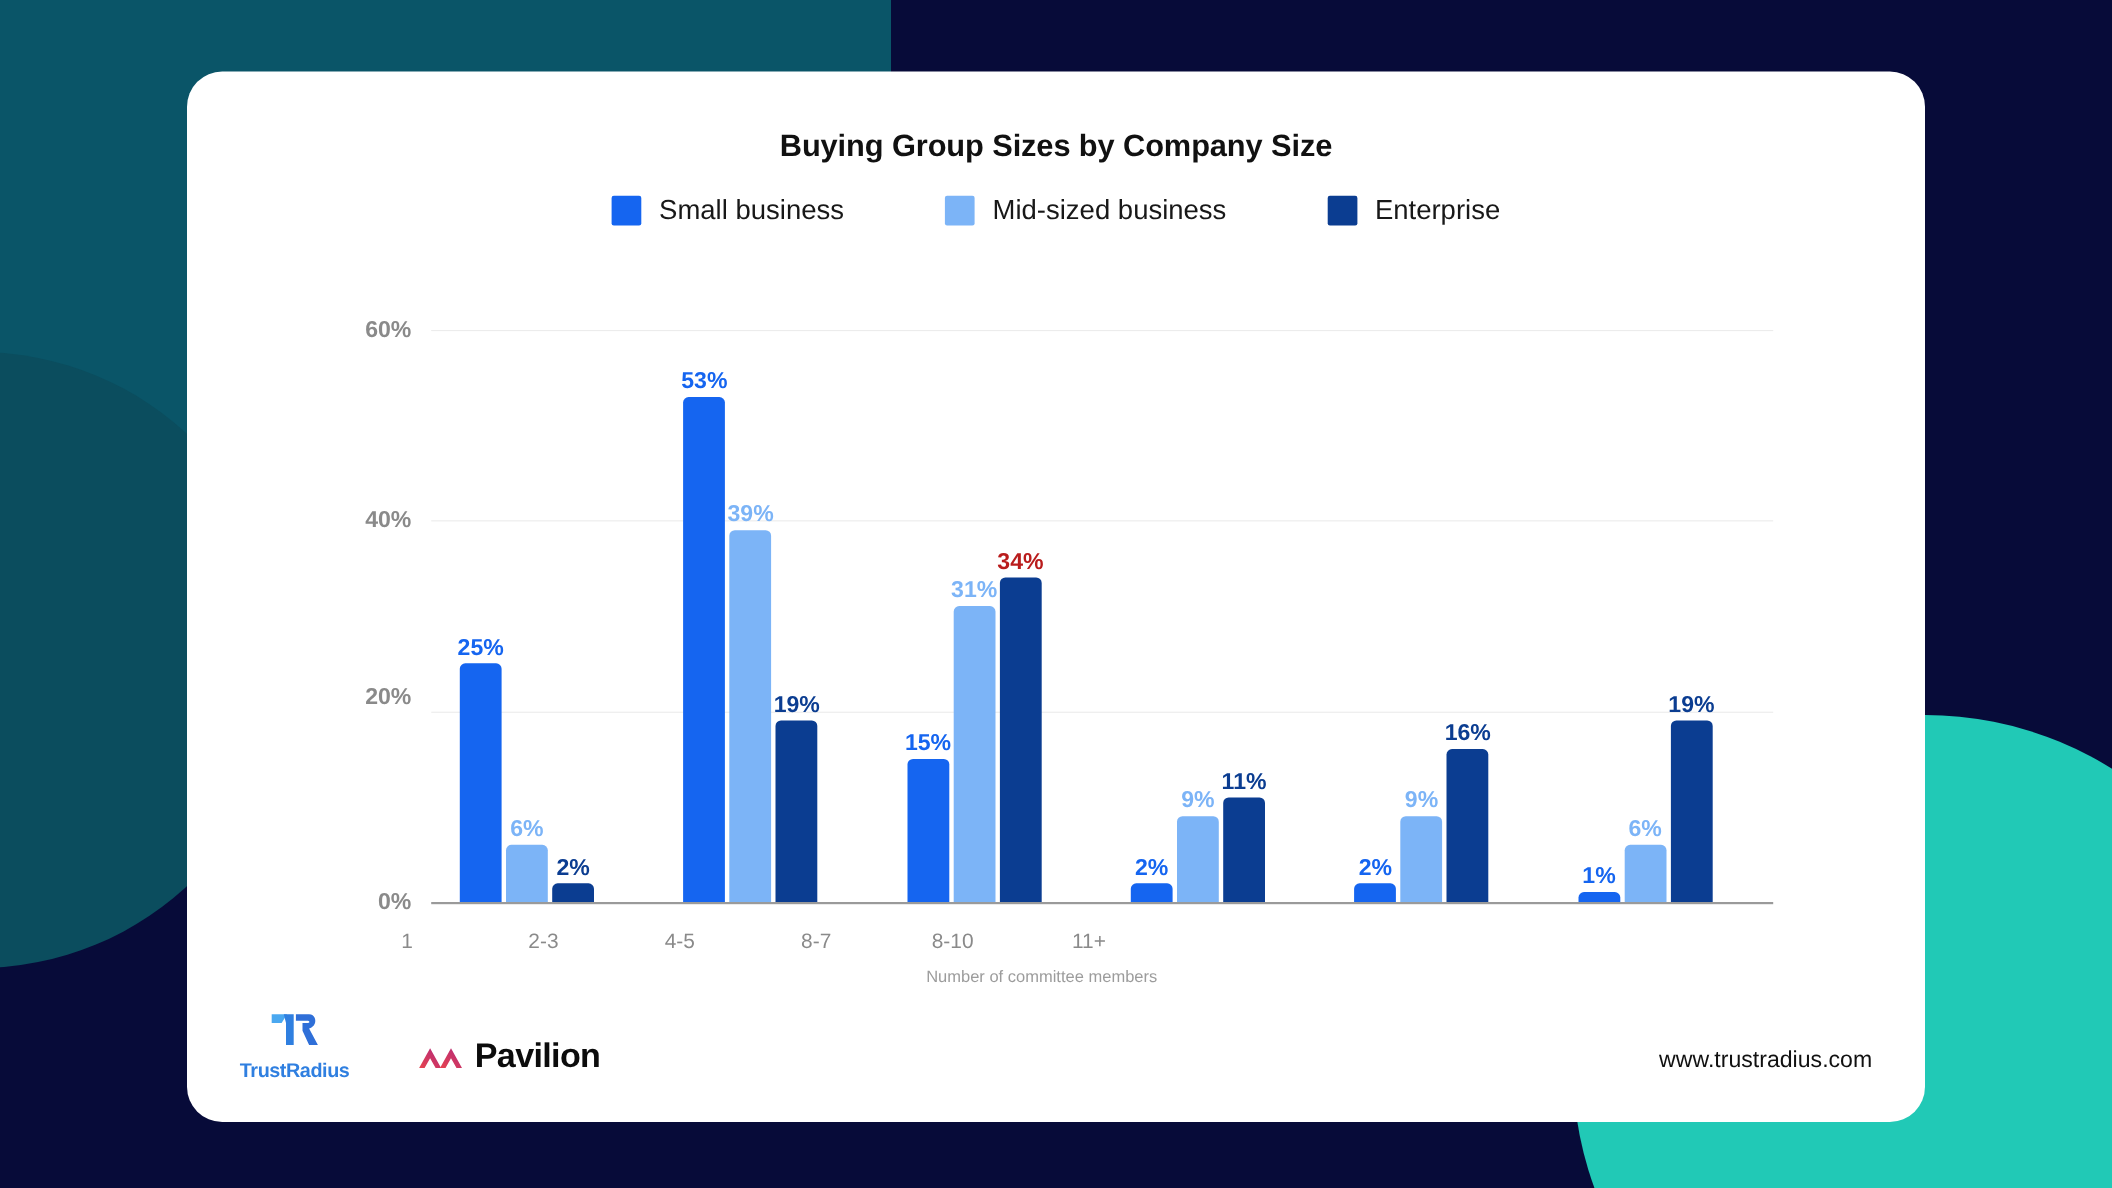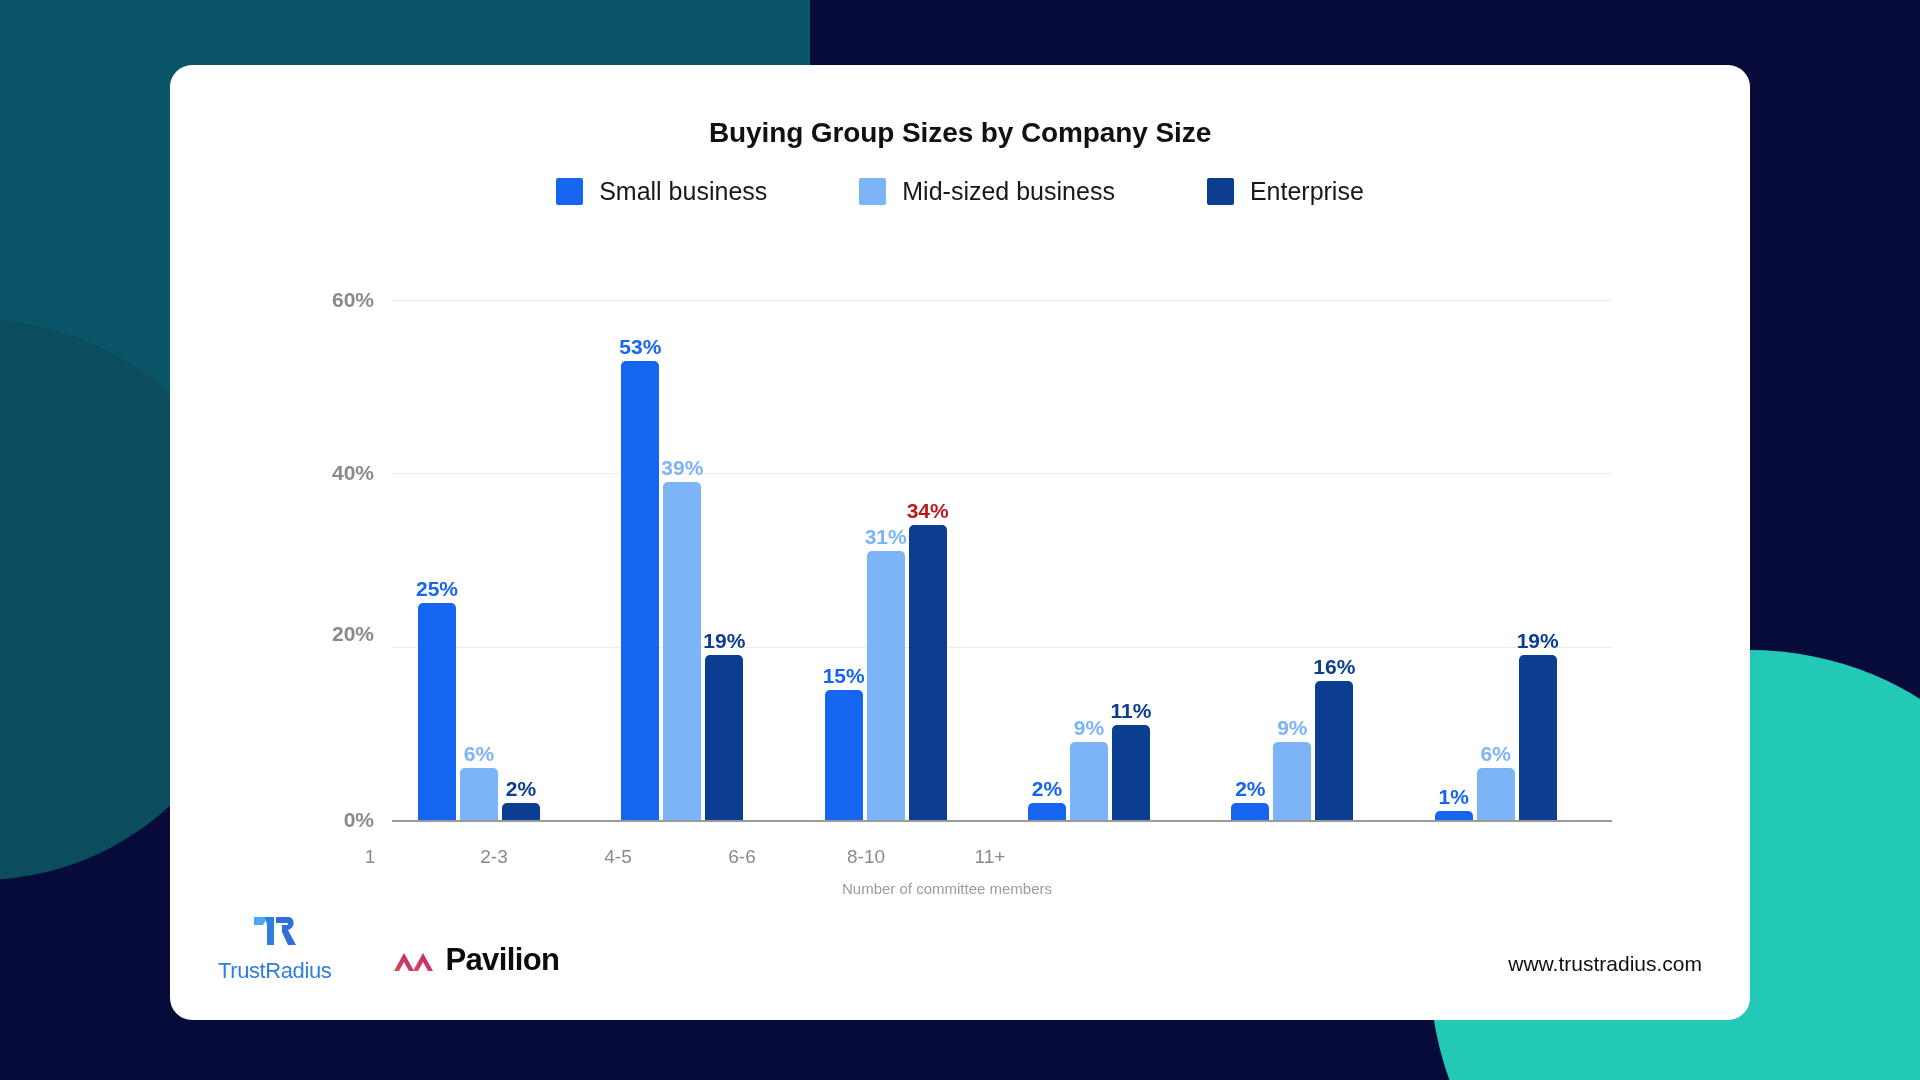--- a/index.html
+++ b/index.html
@@ -34,21 +34,21 @@
     width: 640px; height: 640px;
     background: #21c9b6;
     border-radius: 50%;
   }
   
   #card {
     position: absolute;
     left: 170px; top: 65px;
     width: 1580px; height: 955px;
     background: #ffffff;
-    border-radius: 22px;
+    border-radius: 32px;
   }
   .chart-title {
     position: absolute;
     left: 0; right: 0; top: 52px;
     text-align: center;
     font-size: 28px;
     font-weight: bold;
     color: #111111;
     letter-spacing: -0.1px;
   }
@@ -149,21 +149,21 @@
   
   .footer-logos {
     position: absolute;
     left: 48px; bottom: 36px;
     display: flex; align-items: flex-end; gap: 62px;
   }
   .tr-logo { display: flex; flex-direction: column; align-items: center; }
   .tr-mark { width: 46px; height: 34px; }
   .tr-word {
     margin-top: 10px;
-    font-size: 22px; font-weight: normal;
+    font-size: 18px; font-weight: bold;
     color: #2f7fe0;
     letter-spacing: -0.4px;
   }
   .pav-logo { display: flex; align-items: center; gap: 10px; padding-bottom: 6px; }
   .pav-mark { width: 42px; height: 26px; }
   .pav-word { font-size: 31px; font-weight: bold; color: #0c0c0c; letter-spacing: -0.6px; }
   .footer-url {
     position: absolute;
     right: 48px; bottom: 44px;
     font-size: 21px;
@@ -290,21 +290,21 @@
             <div class="bar-wrap">
               <div class="bar-label" style="color: rgb(124, 180, 247);">6%</div>
               <div class="bar" style="height: 52px; background: rgb(124, 180, 247);"></div>
             </div>
             <div class="bar-wrap">
               <div class="bar-label" style="color: rgb(11, 61, 145);">19%</div>
               <div class="bar" style="height: 164.667px; background: rgb(11, 61, 145);"></div>
             </div>
           </div>
         </div>
-    <div class="xtick"><span>1</span><span>2-3</span><span>4-5</span><span>6-6</span><span>8-10</span><span>11+</span></div>
+    <div class="xtick"><span>1</span><span>2-3</span><span>4-5</span><span>8-7</span><span>8-10</span><span>11+</span></div>
       </div>
 
     <div class="xaxis-title">Number of committee members</div>
 
     <div class="footer-logos">
       <div class="tr-logo">
         <svg class="tr-mark" viewBox="0 0 46 34">
           <path d="M2 3 L16 3 L11 11 L2 11 Z" fill="#4aa8f0"></path>
           <path d="M13 3 L22 3 L22 31 L15 31 L15 11 Z" fill="#2f7fe0"></path>
           <path d="M24 3 L36 3 C43 3 44 14 36 16 L44 31 L36 31 L30 18 L30 11 L34 11 C37 11 37 9 34 9 L24 9 Z" fill="#2f6fd8"></path>

